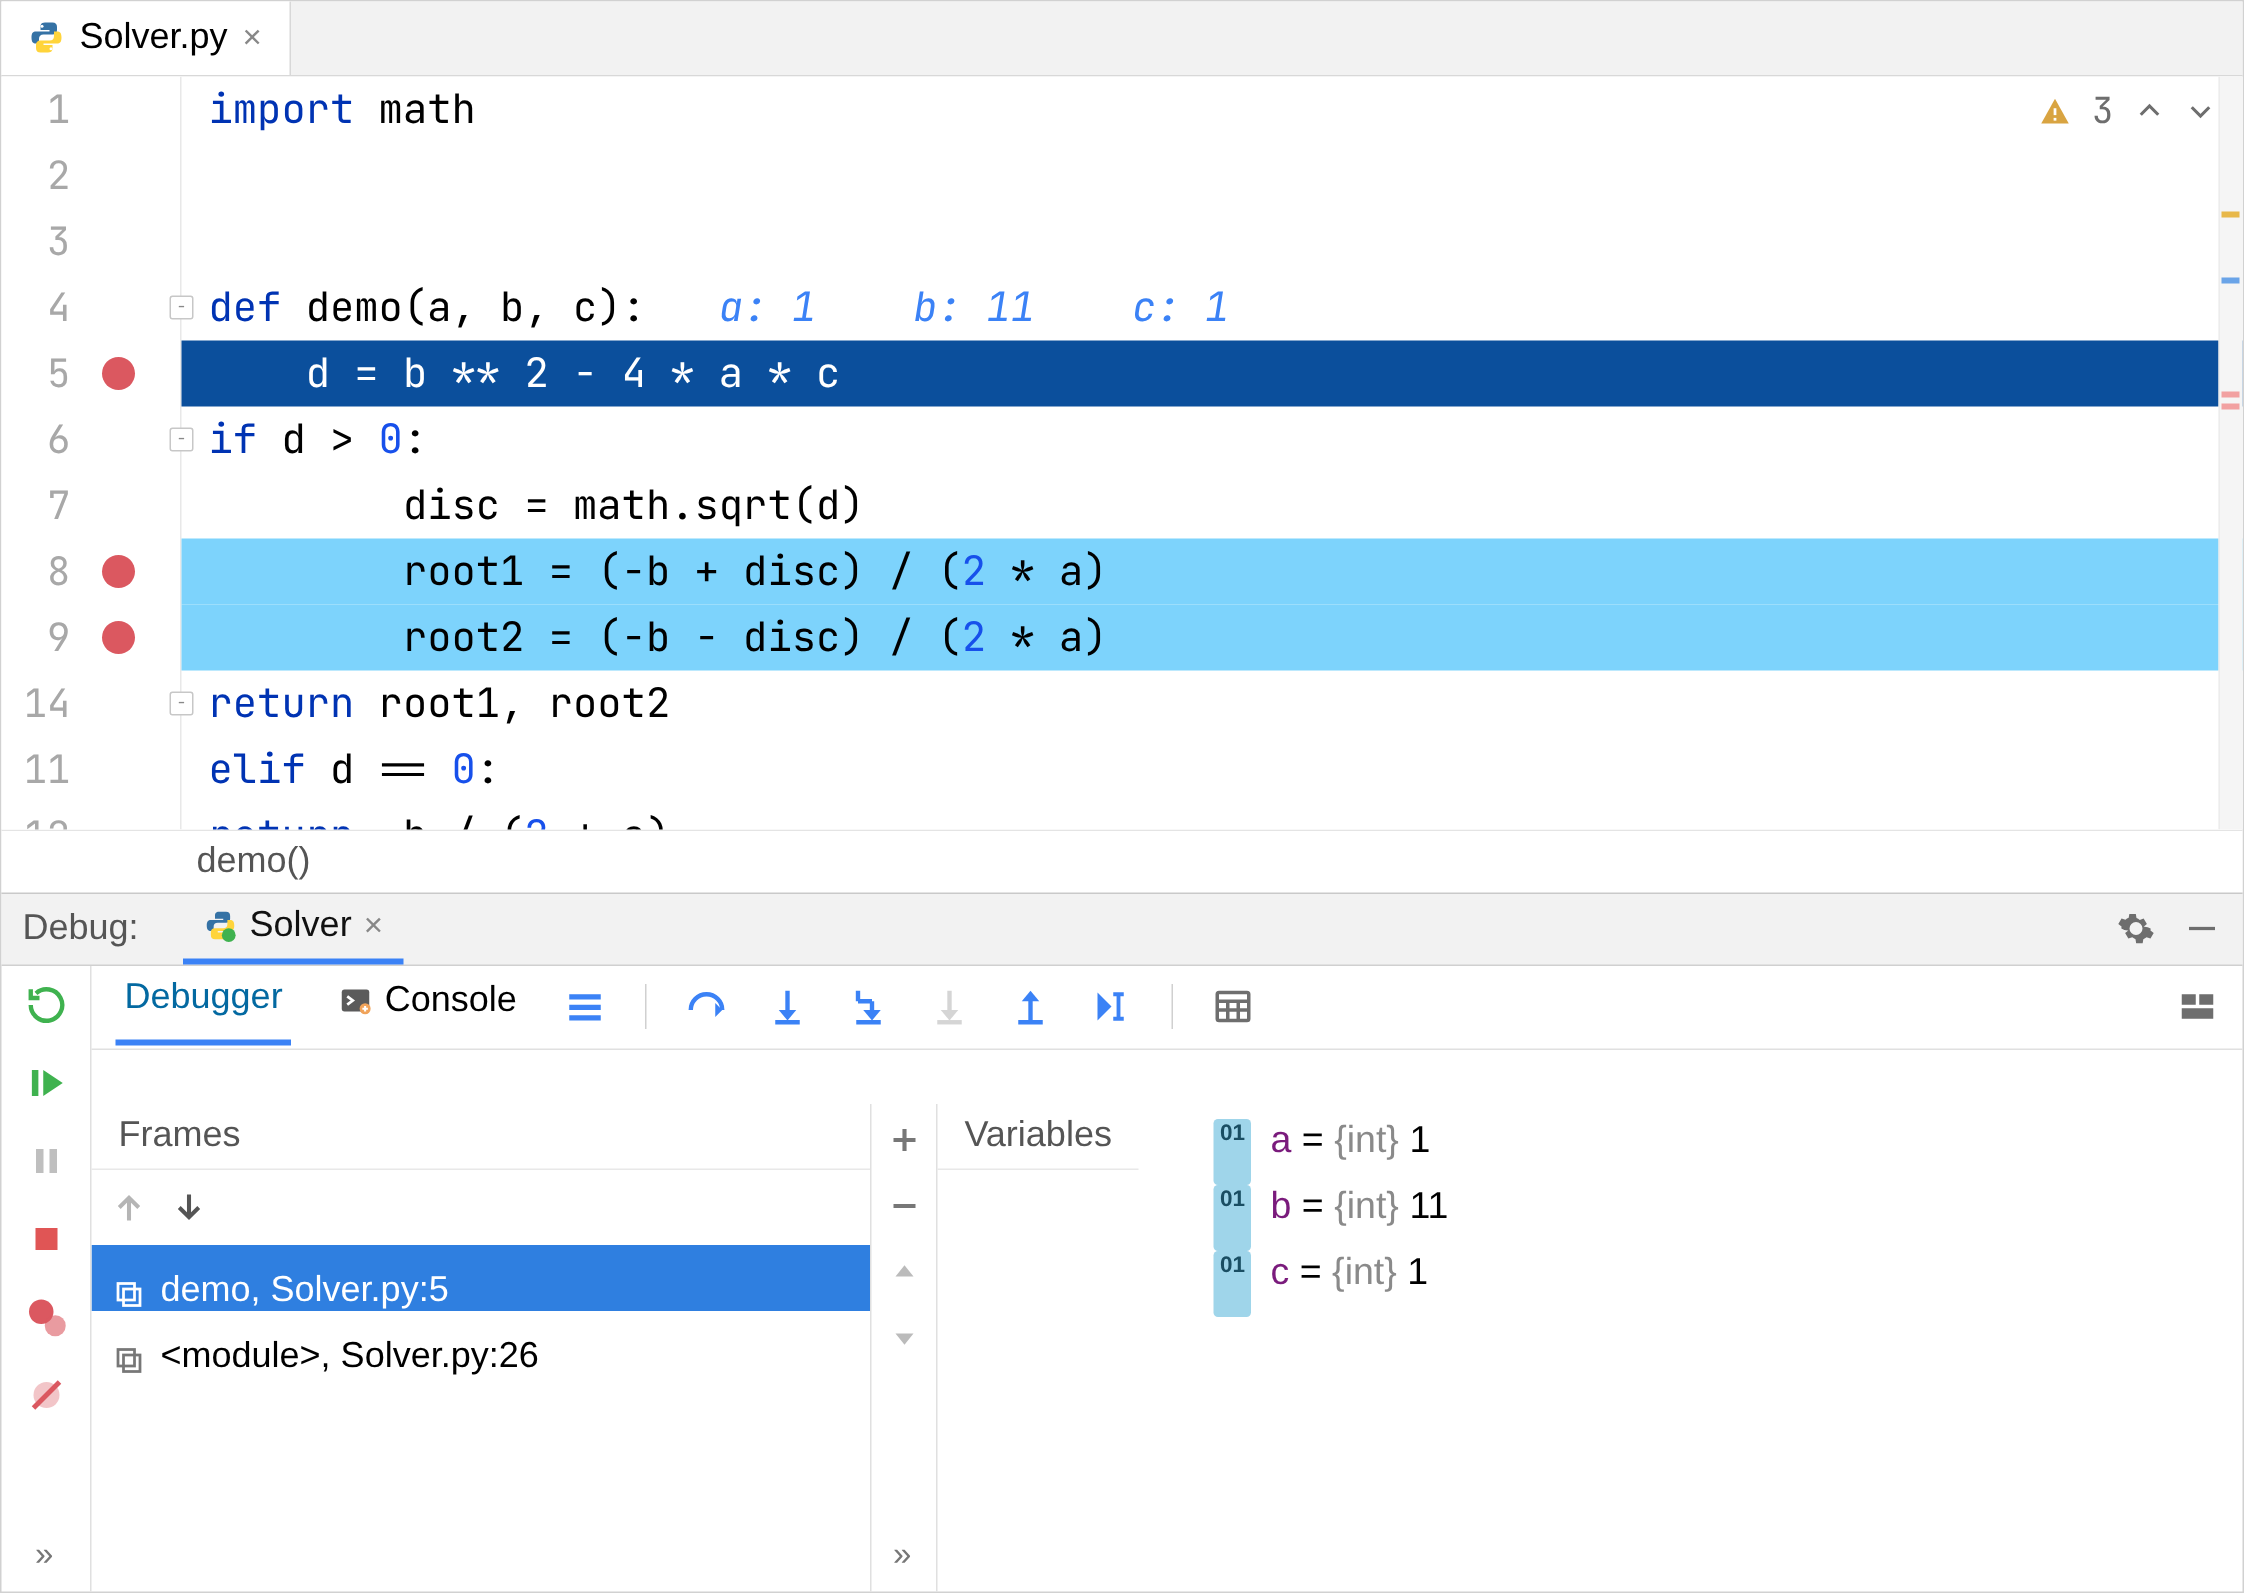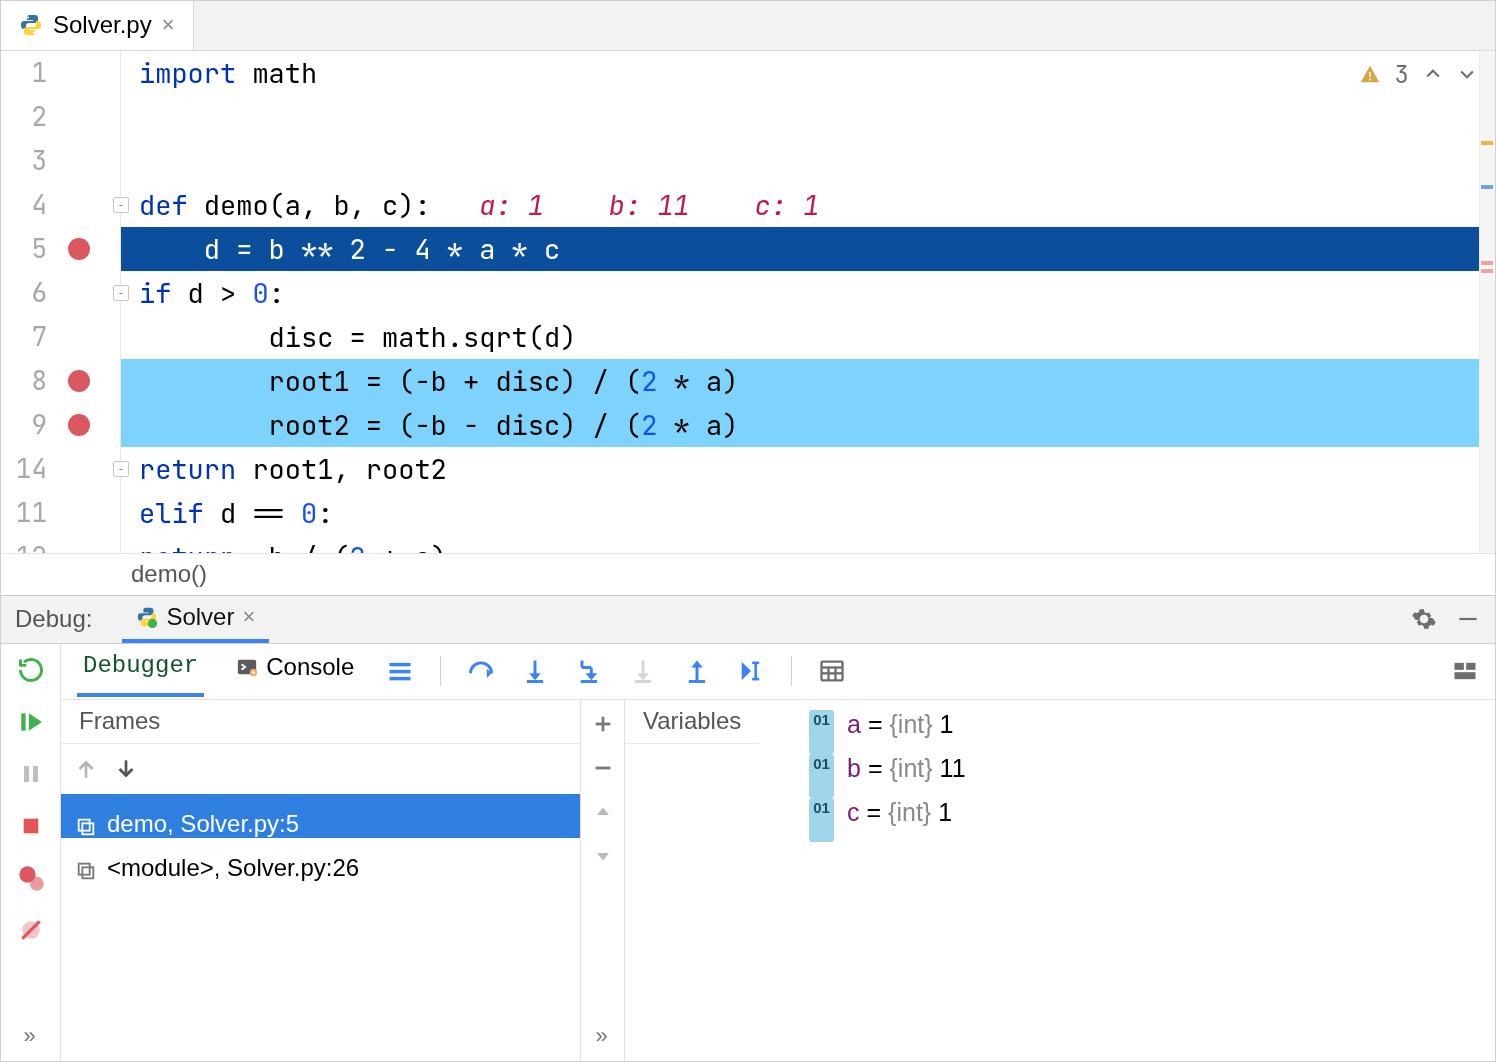--- a/index.html
+++ b/index.html
@@ -21,21 +21,21 @@
 .bp-dot { width: 22px; height: 22px; border-radius: 50%; background: #db5860; }
 .fold-handle { position:absolute; right:-9px; top:50%; transform:translateY(-50%); width:16px; height:16px; border:1px solid #c7c7c7; background:#fff; border-radius:2px; display:flex; align-items:center; justify-content:center; font-size:11px; color:#888; }
 
 .code { flex: 1; position: relative; font-family: "JetBrains Mono","Consolas",monospace; font-size: 27px; }
 .cline { height: 44px; display:flex; align-items:center; padding-left: 18px; white-space: pre; }
 .cline.current { background: #0b4f9c; color: #fff; }
 .cline.bp-line { background: #7dd3fc; }
 .tok-kw { color: #0033b3; }
 .tok-num { color: #1750eb; }
 .cline.current .tok-kw, .cline.current .tok-num { color:#fff; }
-.inlay { color:#be185d; font-style: italic; }
+.inlay { color:#3b82f6; font-style: italic; }
 
 .inspections { position:absolute; top:8px; right:18px; display:flex; align-items:center; gap:14px; color:#6e6e6e; font-size:24px; }
 .warn-tri { width:22px; height:22px; }
 .chev { width:20px; height:20px; stroke:#6e6e6e; fill:none; stroke-width:2.5; }
 
 .error-stripe { position:absolute; right:0; top:0; width:16px; height:100%; background:#f5f5f5; border-left:1px solid #ececec;}
 .stripe-mark { position:absolute; right:2px; width:12px; height:4px; }
 
 .breadcrumb { height:44px; border-top:1px solid #e4e4e4; display:flex; align-items:center; padding-left:130px; font-size:24px; color:#555; background:#fff;}
 
@@ -49,26 +49,26 @@
 
 .debug-body { flex:1; display:flex; }
 
 .left-rail { width:60px; border-right:1px solid #e0e0e0; display:flex; flex-direction:column; align-items:center; padding-top:10px; gap:20px; }
 .rail-btn { width:32px; height:32px; display:flex; align-items:center; justify-content:center; cursor:pointer; }
 
 .debug-main { flex:1; display:flex; flex-direction:column; }
 
 .debug-toolbar { height:56px; border-bottom:1px solid #e0e0e0; display:flex; align-items:center; padding:0 16px; gap:26px; font-size:24px; }
 .dt-tab { padding:6px 6px 14px 6px; cursor:pointer; }
-.dt-tab.active { border-bottom:4px solid #3b82f6; color:#14532d;font-family:Liberation Mono, monospace; }
+.dt-tab.active { border-bottom:4px solid #3b82f6; color:#0369a1; }
 .dt-sep { width:1px; height:30px; background:#d0d0d0; }
 .dt-icon { width:28px; height:28px; cursor:pointer; }
 .dt-icon.disabled { opacity:.35; cursor:default; }
 
-.panes { flex:1; display:flex; }
+.panes { flex:1; display:flex;margin-top:36px; }
 .frames-pane { width:520px; border-right:1px solid #e0e0e0; display:flex; flex-direction:column; }
 .pane-head { height:44px; border-bottom:1px solid #e8e8e8; display:flex; align-items:center; padding:0 18px; font-size:24px; color:#555;}
 .thread-row { height:50px; display:flex; align-items:center; padding:0 12px; gap:14px; }
 .thread-select { flex:1; height:40px; border:1px solid #c8c8c8; border-radius:4px; display:flex; align-items:center; padding:0 12px; font-size:24px; gap:10px; background:#fff;}
 .thread-select .dot{ width:16px;height:16px;border-radius:50%;background:#f0a35a;}
 .nav-arrow { width:26px;height:26px; stroke:#b5b5b5; fill:none; stroke-width:2.5;}
 .nav-arrow.active{ stroke:#555;}
 .frame-list { flex:1; overflow:auto; }
 .frame-item { height:44px; display:flex; align-items:flex-end; gap:10px; padding:0 14px; font-size:24px;}
 .frame-item.sel { background:#2f7fe0; color:#fff;}

